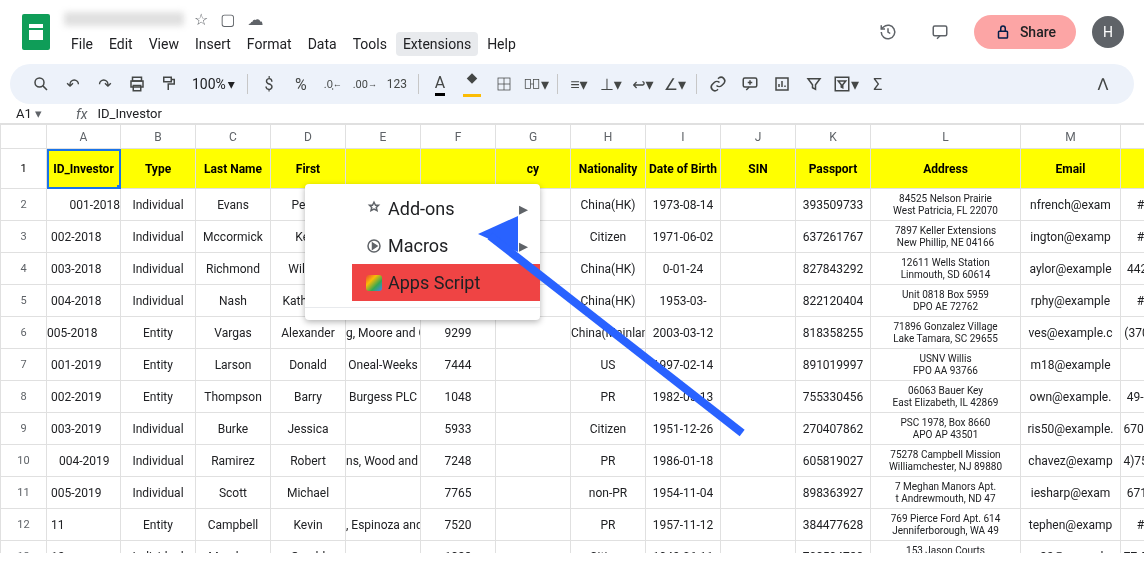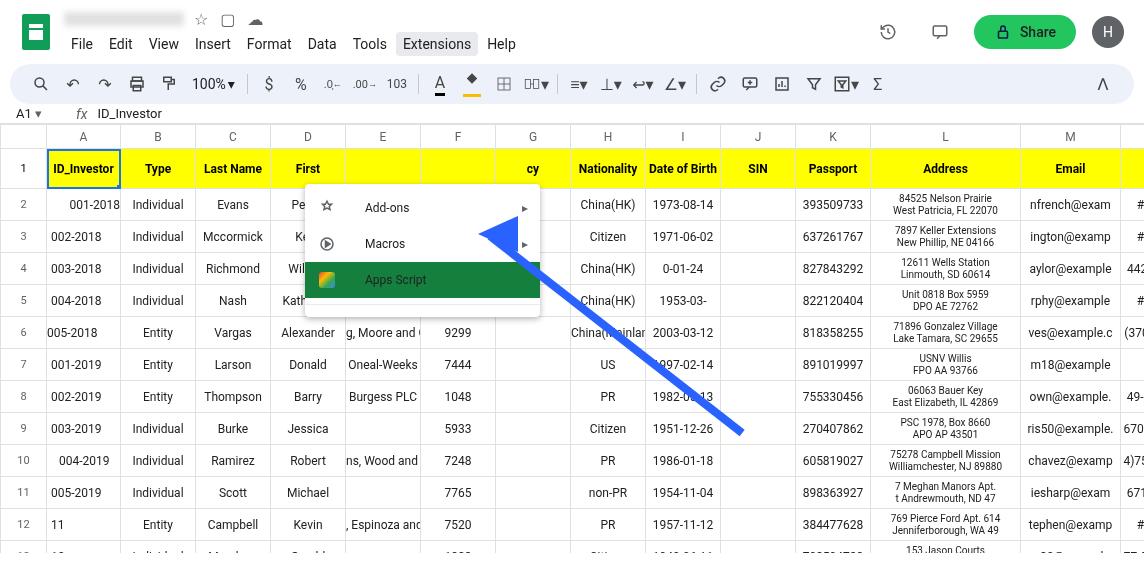--- a/index.html
+++ b/index.html
@@ -12,21 +12,21 @@
 .logo-sheets::after { content:""; position:absolute; width:14px; height:2px; background:#0f9d58; top:14px; }
 .doc-info { flex: 1; }
 .doc-title-row { display:flex; align-items:center; gap:10px; height: 22px; }
 .doc-title-blur { width: 120px; height: 14px; background: #e0e0e0; border-radius: 2px; filter: blur(3px); }
 .title-icons { display:flex; gap:12px; color:#5f6368; font-size:16px; }
 .menu-bar { display:flex; gap: 2px; margin-top: 2px; }
 .menu-item { padding: 4px 7px; border-radius: 4px; font-size: 14px; cursor: pointer; }
 .menu-item.active { background: #e8eaed; }
 .header-right { display:flex; align-items:center; gap:16px; padding-right: 4px;}
 .icon-btn { width:36px; height:36px; display:flex; align-items:center; justify-content:center; border-radius:50%; color:#5f6368; font-size:20px; cursor:pointer; }
-.share-btn { background:#22c55e; padding: 8px 20px; border-radius:40px; display:flex; align-items:center; gap:8px; font-weight:500; font-size:14px; cursor:pointer; }
+.share-btn { background:#fca5a5; padding: 8px 20px; border-radius:40px; display:flex; align-items:center; gap:8px; font-weight:500; font-size:14px; cursor:pointer; }
 .avatar { width:32px; height:32px; border-radius:50%; background:#5f6368; color:#fff; display:flex; align-items:center; justify-content:center; font-size:14px; }
 
 .toolbar { display:flex; align-items:center; padding: 6px 16px; gap: 2px; background:#edf2fa; margin: 8px 10px 0 10px; border-radius: 24px; height: 40px; }
 .tb-icon { width:30px; height:30px; display:flex; align-items:center; justify-content:center; color:#444746; border-radius:4px; cursor:pointer; font-size:16px; }
 .tb-sep { width:1px; height:20px; background:#c7c7c7; margin: 0 4px; }
 .zoom { padding: 0 6px; font-size:14px; display:flex; align-items:center; gap:2px; }
 .chevron-collapse { margin-left:auto; }
 
 .formula-bar { display:flex; align-items:center; padding: 4px 16px; border-bottom:1px solid #e0e0e0; font-size:14px; height: 20px; gap:10px; }
 .cell-ref { width:50px; font-size:13px; }
@@ -44,22 +44,22 @@
 .data-row td { height: 32px; vertical-align:middle; }
 .cell-selected { outline: 2px solid #1a73e8; outline-offset: -2px; position:relative; }
 .cell-selected::after { content:""; position:absolute; width:6px; height:6px; background:#1a73e8; right:-3px; bottom:-3px; }
 .col-A { width:74px; } .col-B { width:75px; } .col-C { width:75px; } .col-D { width:75px; text-align:right; padding-right:4px; }
 .col-E { width:75px; } .col-F { width:75px; } .col-G { width:75px; } .col-H { width:75px; }
 .col-I { width:75px; } .col-J { width:75px; } .col-K { width:75px; } .col-L { width:150px; font-size:11px; line-height:1.2; white-space:normal; }
 .col-M { width:100px; text-align:right; padding-right:4px; font-size:11px; } .col-N { width:80px; font-size:11px; }
 .addr-cell { white-space: normal; line-height: 1.2; font-size:10px; padding: 2px; }
 
 .dropdown { position:absolute; top: 60px; left: 305px; width: 235px; background:#fff; box-shadow: 0 2px 6px rgba(0,0,0,0.3); border-radius: 4px; padding: 6px 0; z-index: 20; }
-.dd-item { display:flex; align-items:center; padding: 8px 12px; gap: 28px; font-size: 12px; cursor:pointer; position:relative; }
-.dd-item.hover { background:#15803d; }
+.dd-item { display:flex; align-items:center; padding: 8px 12px; gap: 4px; font-size: 18px; cursor:pointer; position:relative;margin-left:47px; }
+.dd-item.hover { background:#ef4444; }
 .dd-icon { width:20px; height:20px; display:flex; align-items:center; justify-content:center; color:#5f6368; }
 .dd-sub { margin-left:auto; color:#5f6368; }
 .dd-sep { height:1px; background:#e8eaed; margin: 6px 0; }
 .apps-script-icon { background: linear-gradient(135deg,#ea4335 0%,#fbbc05 33%,#34a853 66%,#4285f4 100%); border-radius:3px; width:16px; height:16px; }
 .appsheet-icon { width:16px; height:16px; background:#4285f4; clip-path: polygon(50% 0, 100% 100%, 0 100%); }
 
 .arrow { position:absolute; top: 108px; left: 490px; z-index: 30; pointer-events:none; }
 .arrow-line { width: 320px; height: 8px; background:#2962ff; transform: rotate(38deg); transform-origin: left center; }
 .arrow-head { position:absolute; top:-16px; left:-12px; width:0; height:0; border-right: 40px solid #2962ff; border-top: 18px solid transparent; border-bottom: 18px solid transparent; }
 
@@ -144,21 +144,21 @@
     </div>
   <div class="zoom">
       <span>100%</span> 
       <span>▾</span>
     </div>
   <div class="tb-sep"></div>
   <div class="tb-icon">$</div>
   <div class="tb-icon">%</div>
   <div class="tb-icon" style="font-size:11px">.0̩<sub>←</sub></div>
   <div class="tb-icon" style="font-size:11px">.00<sub>→</sub></div>
-  <div class="tb-icon" style="font-size:12px">103</div>
+  <div class="tb-icon" style="font-size:12px">123</div>
   <div class="tb-sep"></div>
   <div class="tb-icon">
       <span class="bordered-underline">A</span>
     </div>
   <div class="tb-icon">
       <span class="fill-underline"><svg viewBox="0 0 24 24" fill="currentColor" width="14" height="14">
           <path d="M12 3l7 7-7 7-7-7z"></path>
         </svg></span>
     </div>
   <div class="tb-icon">

